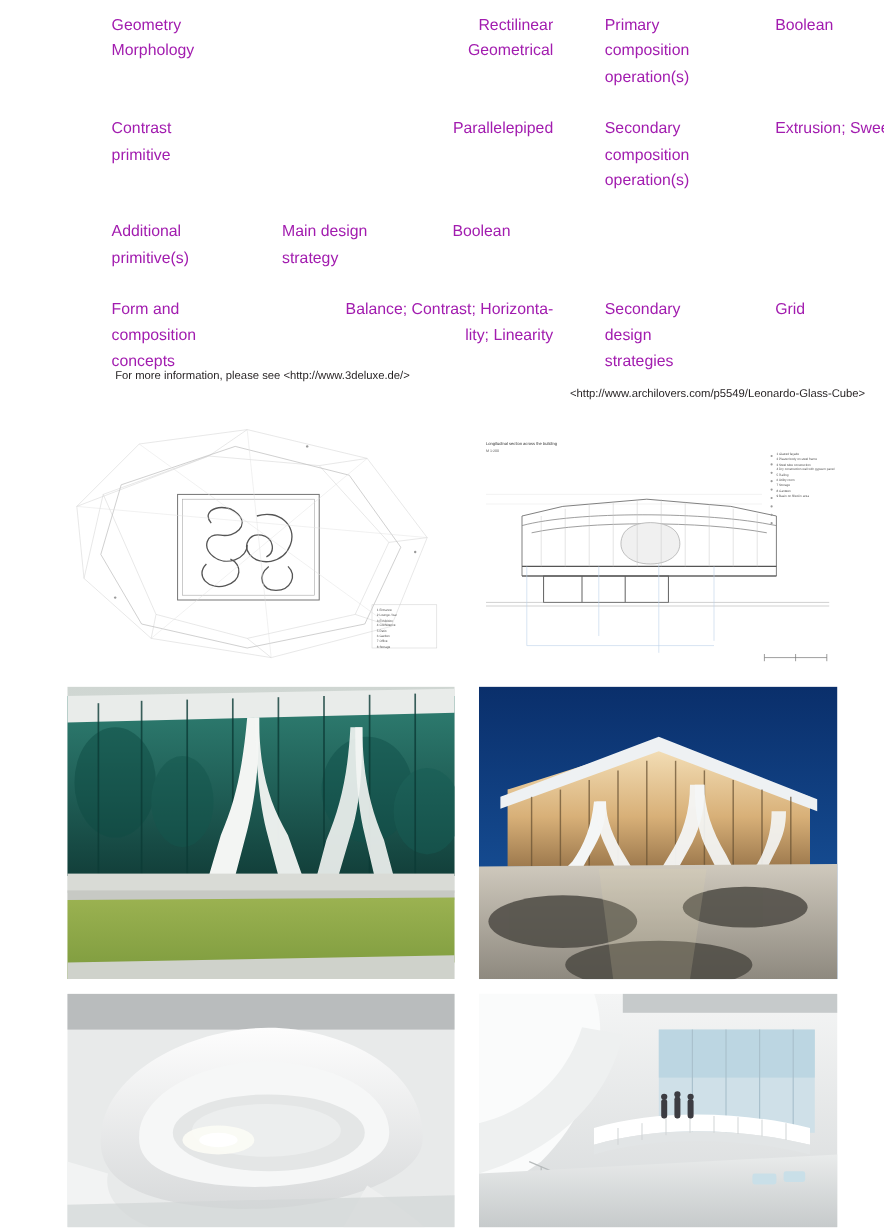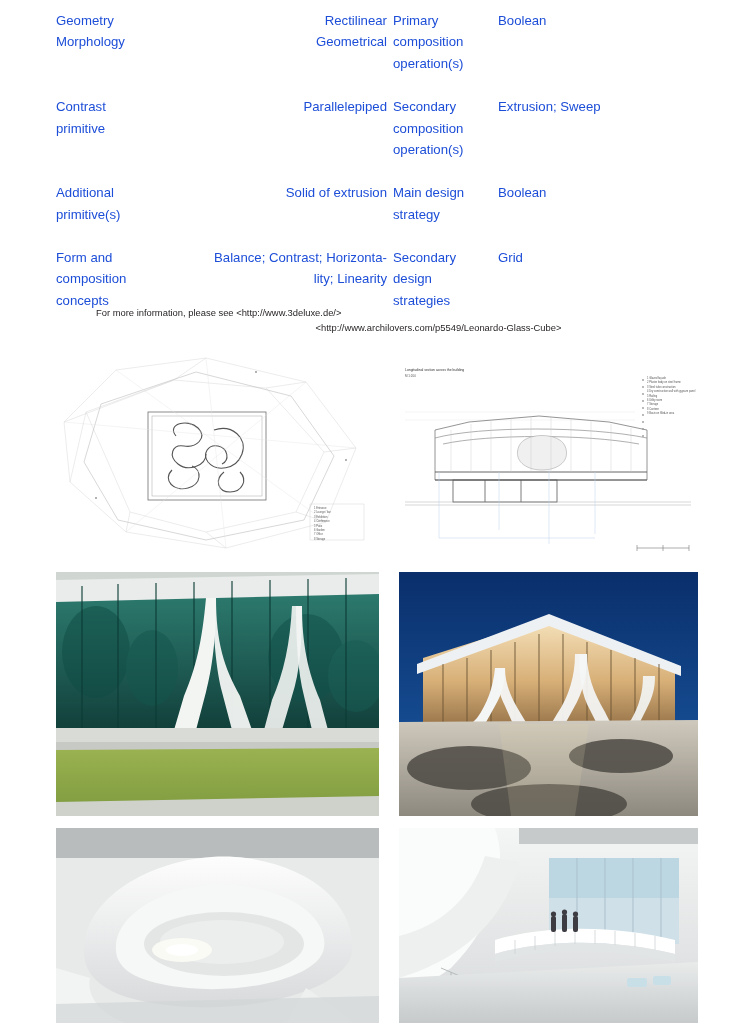--- a/index.html
+++ b/index.html
@@ -34,40 +34,41 @@
     margin-bottom: 22px;
   }
   .spec-row:last-child { margin-bottom: 0; }
   .col-a { width: 105px; flex: 0 0 105px; }
   .col-b { width: 232px; flex: 0 0 232px; text-align: right; }
   .col-c { width: 105px; flex: 0 0 105px; }
   .col-d { width: 183px; flex: 0 0 183px; }
   .cell {
     font-size: 13.2px;
     line-height: 1.62;
-    color: #1d4ed8;
+    color: #a21caf;
     padding-right: 6px;
     box-sizing: border-box;
+    margin-left: 37px;
   }
 
   
   .refs {
     position: absolute;
     left: 56px;
     top: 306px;
     width: 625px;
     margin-left: 40px;
   }
   .ref-line {
     font-size: 9.4px;
     line-height: 1.55;
     color: #231f20;
   }
   .ref-line.indented {
-    text-align: center;
+    text-align: right;
     padding-left: 60px;
   }
 
   
   .img-grid {
     position: absolute;
     left: 56px;
     top: 352px;
     width: 642px;
   }
@@ -151,21 +152,20 @@
       <div class="cell col-b" style="white-space:pre-line">Parallelepiped</div>
       <div class="cell col-c" style="white-space:pre-line">Secondary
 composition
 operation(s)</div>
       <div class="cell col-d" style="white-space:pre-line">Extrusion; Sweep</div>
     </div>
 
     <div class="spec-row" style="margin-top:10px">
       <div class="cell col-a" style="white-space:pre-line">Additional
 primitive(s)</div>
-      <div class="cell col-b" style="white-space:pre-line">Solid of extrusion</div>
       <div class="cell col-c" style="white-space:pre-line">Main design
 strategy</div>
       <div class="cell col-d" style="white-space:pre-line">Boolean</div>
     </div>
 
     <div class="spec-row" style="margin-top:2px">
       <div class="cell col-a" style="white-space:pre-line">Form and
 composition
 concepts</div>
       <div class="cell col-b" style="white-space:pre-line">Balance; Contrast; Horizonta-

